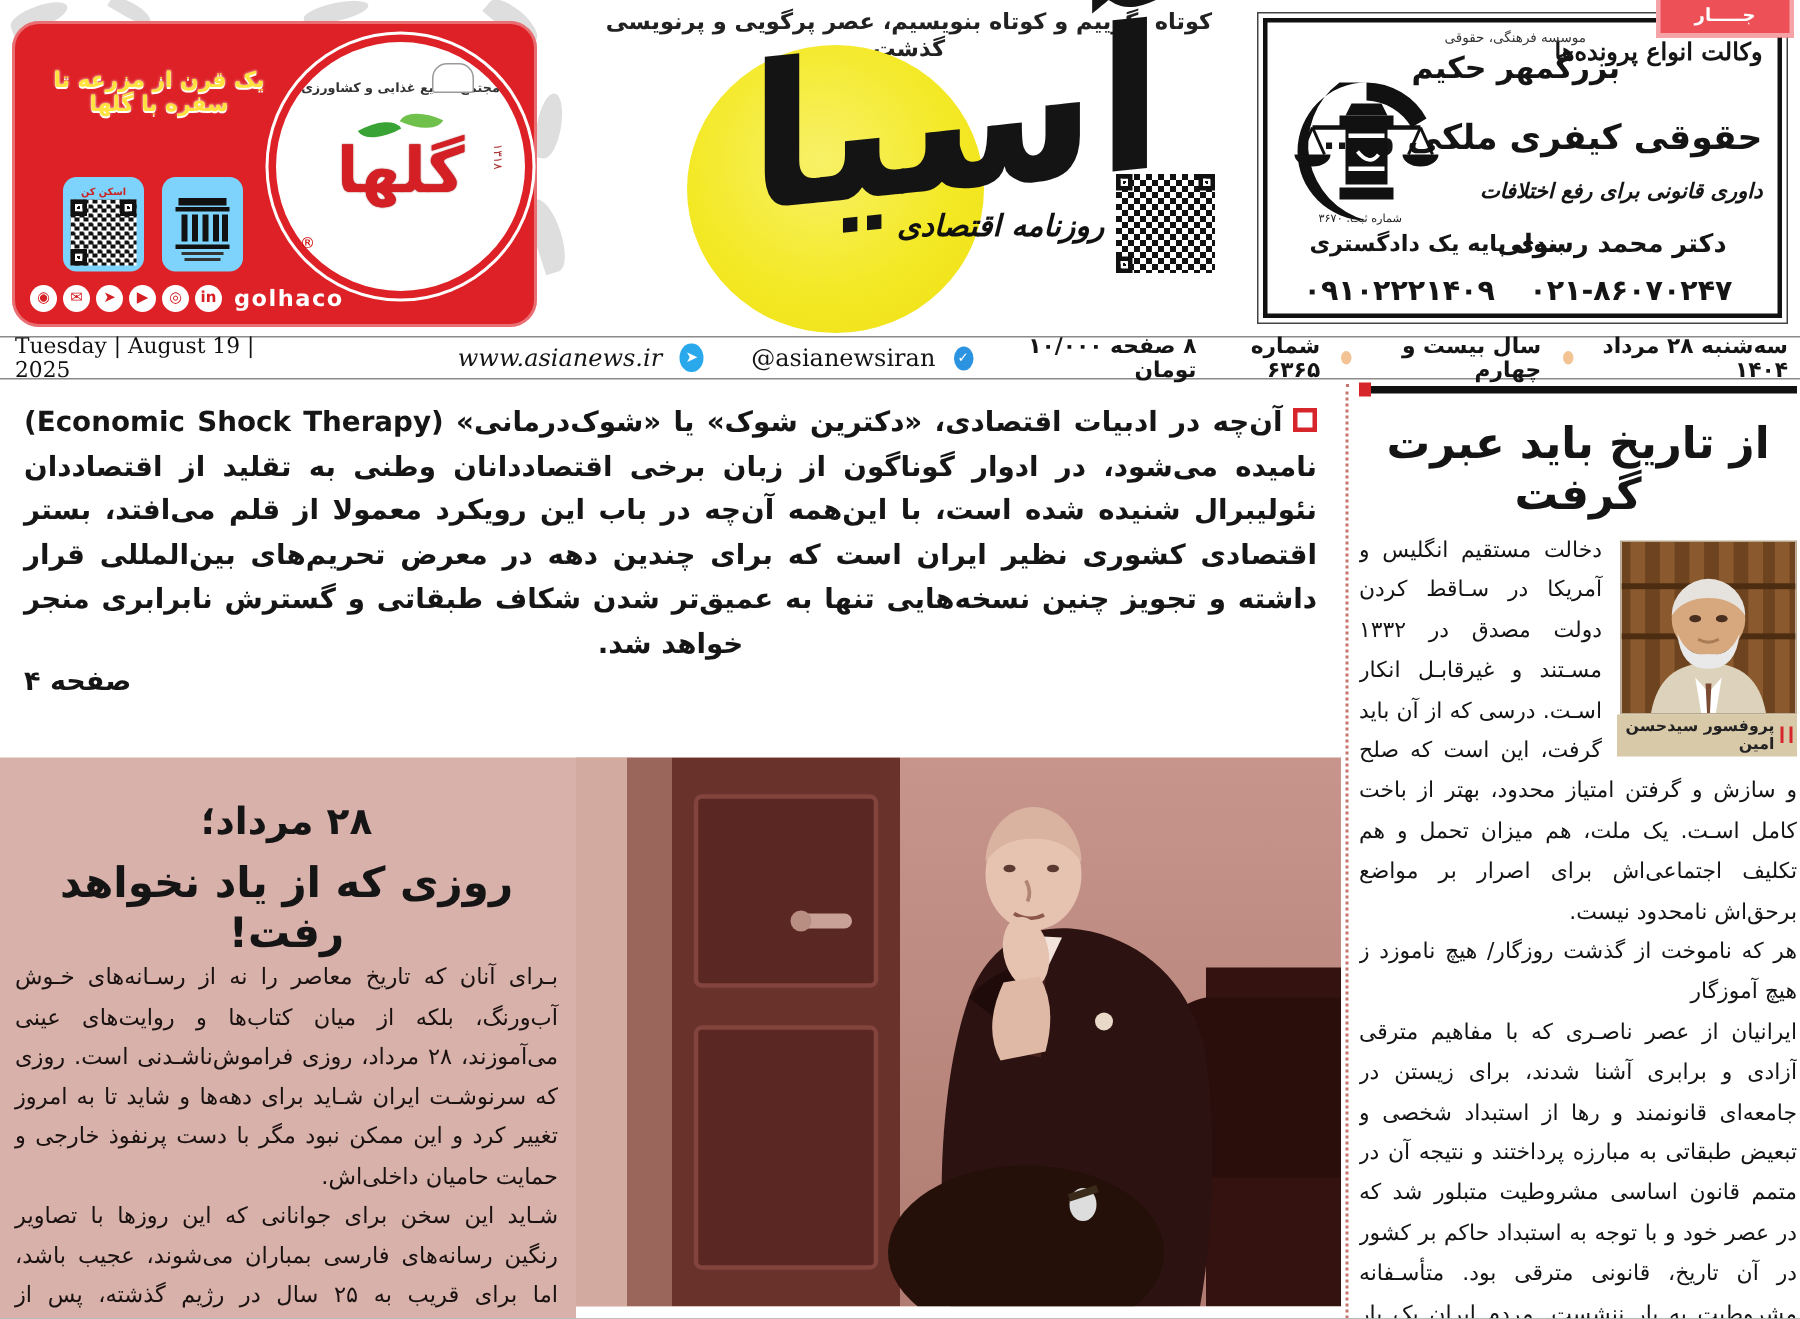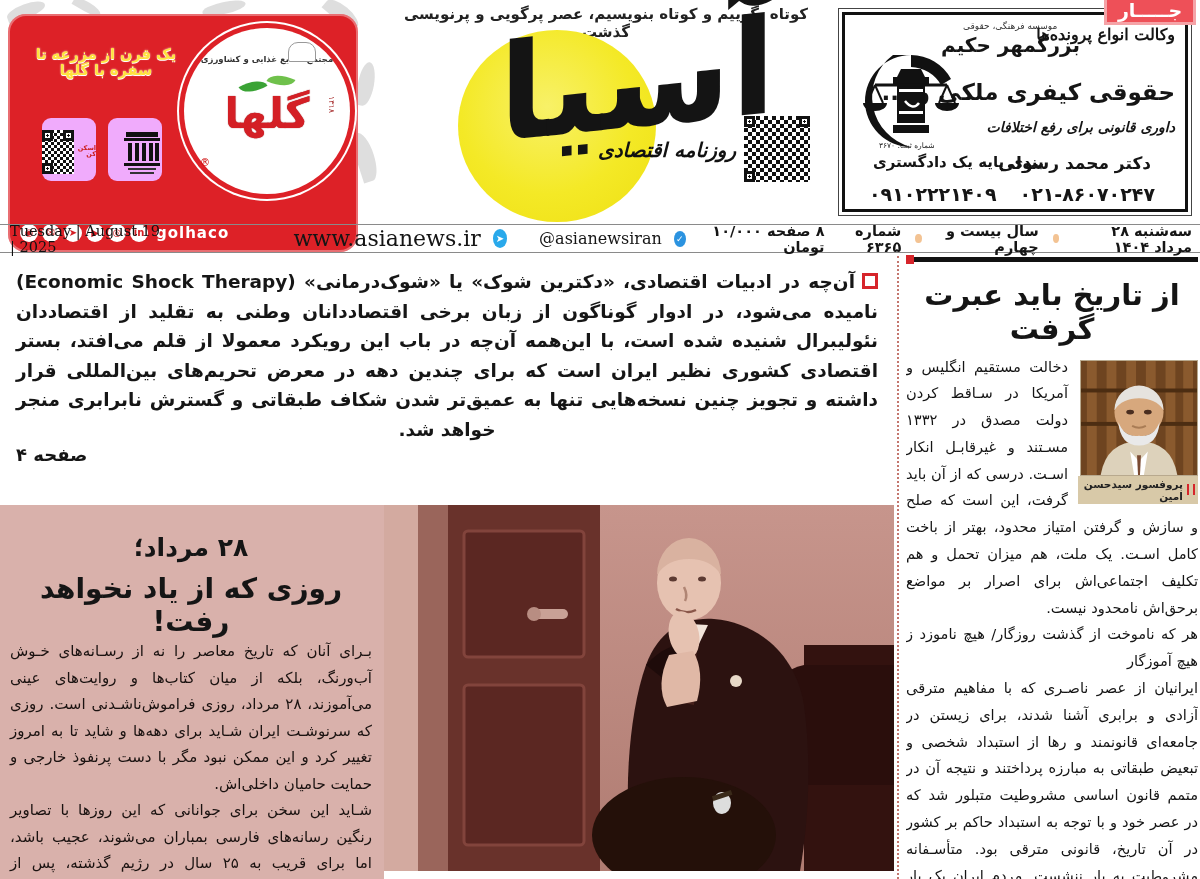--- a/index.html
+++ b/index.html
@@ -2,37 +2,37 @@
 <html lang="fa"><head>
 <meta charset="utf-8">
 <style>
   html,body{margin:0;padding:0;background:#888;}
   .page{position:relative;width:1200px;height:879px;background:#fff;overflow:hidden;
         font-family:"DejaVu Sans",sans-serif;color:#151515;direction:rtl;margin:0 auto;}
 
   
   .golha-card{position:absolute;left:2px;top:2px;width:376px;height:216px;background:#fff;}
   .doodle{position:absolute;background:#d6d6d6;border-radius:50% 50% 50% 0;opacity:.8;}
-  .golha-red{position:absolute;left:6px;top:12px;width:350px;height:238px;background:#dd2127;
+  .golha-red{position:absolute;left:6px;top:12px;width:350px;height:204px;background:#dd2127;
              border-radius:18px;box-shadow:inset 0 0 0 2px rgba(255,255,255,.35);}
   .golha-slogan{position:absolute;left:10px;top:32px;width:176px;text-align:center;
                 color:#ffe23e;font-weight:900;font-size:14.5px;
                 text-shadow:0 0 2px #fff,0 1px 0 #fff;}
   .golha-circle{position:absolute;left:176px;top:14px;width:166px;height:166px;background:#fff;
                 border-radius:50%;box-shadow:0 0 0 5px #dd2127,0 0 0 7px #fff;text-align:center;}
   .golha-complex{font-size:8.5px;font-weight:700;color:#333;margin-top:26px;}
   .golha-brand{font-size:42px;font-weight:900;color:#d41f25;line-height:1.05;
                text-shadow:0 0 1px #8c1216;}
   .golha-year{position:absolute;right:10px;top:72px;font-size:8px;color:#a33;transform:rotate(90deg);}
   .golha-reg{position:absolute;left:16px;bottom:26px;font-size:10px;color:#c00;}
   .chef-hat{position:absolute;right:34px;top:14px;width:26px;height:18px;background:#fff;
             border:1.5px solid #999;border-radius:10px 10px 2px 2px;}
   .leaf{position:absolute;width:26px;height:13px;border-radius:0 100% 0 100%;}
-  .qr-box,.unesco-box{position:absolute;background:#f0abfc;border-radius:9px;top:104px;width:54px;height:60px;
-            display:flex;flex-direction:row;align-items:center;justify-content:space-between;padding-top:3px;}
+  .qr-box,.unesco-box{position:absolute;background:#7dd3fc;border-radius:9px;top:104px;width:54px;height:60px;
+            display:flex;flex-direction:column;align-items:center;justify-content:center;padding-top:3px;}
   .qr-box{left:34px;}
   .unesco-box{left:100px;}
   .qr-mini-label{font-size:6.5px;color:#c22;font-weight:700;line-height:1;}
   .qr{background:conic-gradient(#111 90deg,#fff 0 180deg,#111 0 270deg,#fff 0) 0 0/8px 8px;position:relative;}
   .qr.small{width:44px;height:44px;background-size:6px 6px;margin-top:2px;}
   .qr:before,.qr:after,.qr .f3{content:"";position:absolute;width:11px;height:11px;
        border:3px solid #111;background:radial-gradient(circle,#111 32%,#fff 33%);box-sizing:border-box;}
   .qr:before{left:0;top:0;} .qr:after{left:0;bottom:0;} .qr .f3{right:0;top:0;}
   .golha-social{position:absolute;left:12px;bottom:10px;display:flex;align-items:center;gap:4px;direction:ltr;}
   .soc{width:18px;height:18px;border-radius:50%;background:#fff;color:#d41f25;font-size:10px;
@@ -63,29 +63,29 @@
   .legal-arb{position:absolute;right:10px;top:104px;font-family:"DejaVu Serif",serif;font-style:italic;
              font-weight:700;font-size:14px;}
   .legal-person{position:absolute;right:34px;top:138px;font-size:17px;font-weight:900;}
   .legal-ptitle{position:absolute;left:28px;top:138px;font-size:15px;font-weight:900;}
   .legal-ph1{position:absolute;right:30px;top:168px;font-size:19px;font-weight:900;letter-spacing:1px;}
   .legal-ph2{position:absolute;left:24px;top:168px;font-size:19px;font-weight:900;letter-spacing:1px;}
   .legal-logo{position:absolute;left:8px;top:34px;}
   .legal-reg{position:absolute;left:34px;top:126px;font-size:7.5px;color:#222;}
 
   .jar-badge{position:absolute;left:1104px;top:0;width:92px;height:25px;background:#ee5058;
-             border:3px solid #f5a3a7;border-top:none;color:#fff;font-weight:900;font-size:19px;
+             border:3px solid #f5a3a7;border-top:none;color:#fff;font-weight:900;font-size:12px;
              text-align:center;line-height:20px;box-sizing:border-box;}
 
   
   .dateline{position:absolute;left:0;top:224px;width:1200px;height:29px;border-top:1.5px solid #8a8a8a;
             border-bottom:1.5px solid #8a8a8a;box-sizing:border-box;display:flex;align-items:center;
             direction:ltr;padding:0 8px;gap:12px;}
   .d-en{font-family:"DejaVu Serif",serif;font-size:14.5px;color:#111;margin-left:2px;}
-  .d-web{font-family:"DejaVu Serif",serif;font-size:22px;margin-left:120px;}
+  .d-web{font-family:"DejaVu Serif",serif;font-size:16px;margin-left:120px;font-style:italic;}
   .tg-ic,.chk-ic{width:19px;height:19px;border-radius:50%;display:inline-flex;align-items:center;
             justify-content:center;color:#fff;font-size:10px;}
   .tg-ic{background:#29a9eb;}
   .chk-ic{background:#2b93e0;width:16px;height:16px;font-size:9px;}
   .d-handle{font-family:"DejaVu Serif",serif;font-size:16px;margin-left:20px;}
   .d-spacer{flex:1;}
   .d-fa{display:flex;align-items:center;gap:14px;direction:rtl;font-size:14.5px;font-weight:700;}
   .d-dot{width:9px;height:9px;border-radius:50%;background:#f3c393;display:inline-block;}
 
   

